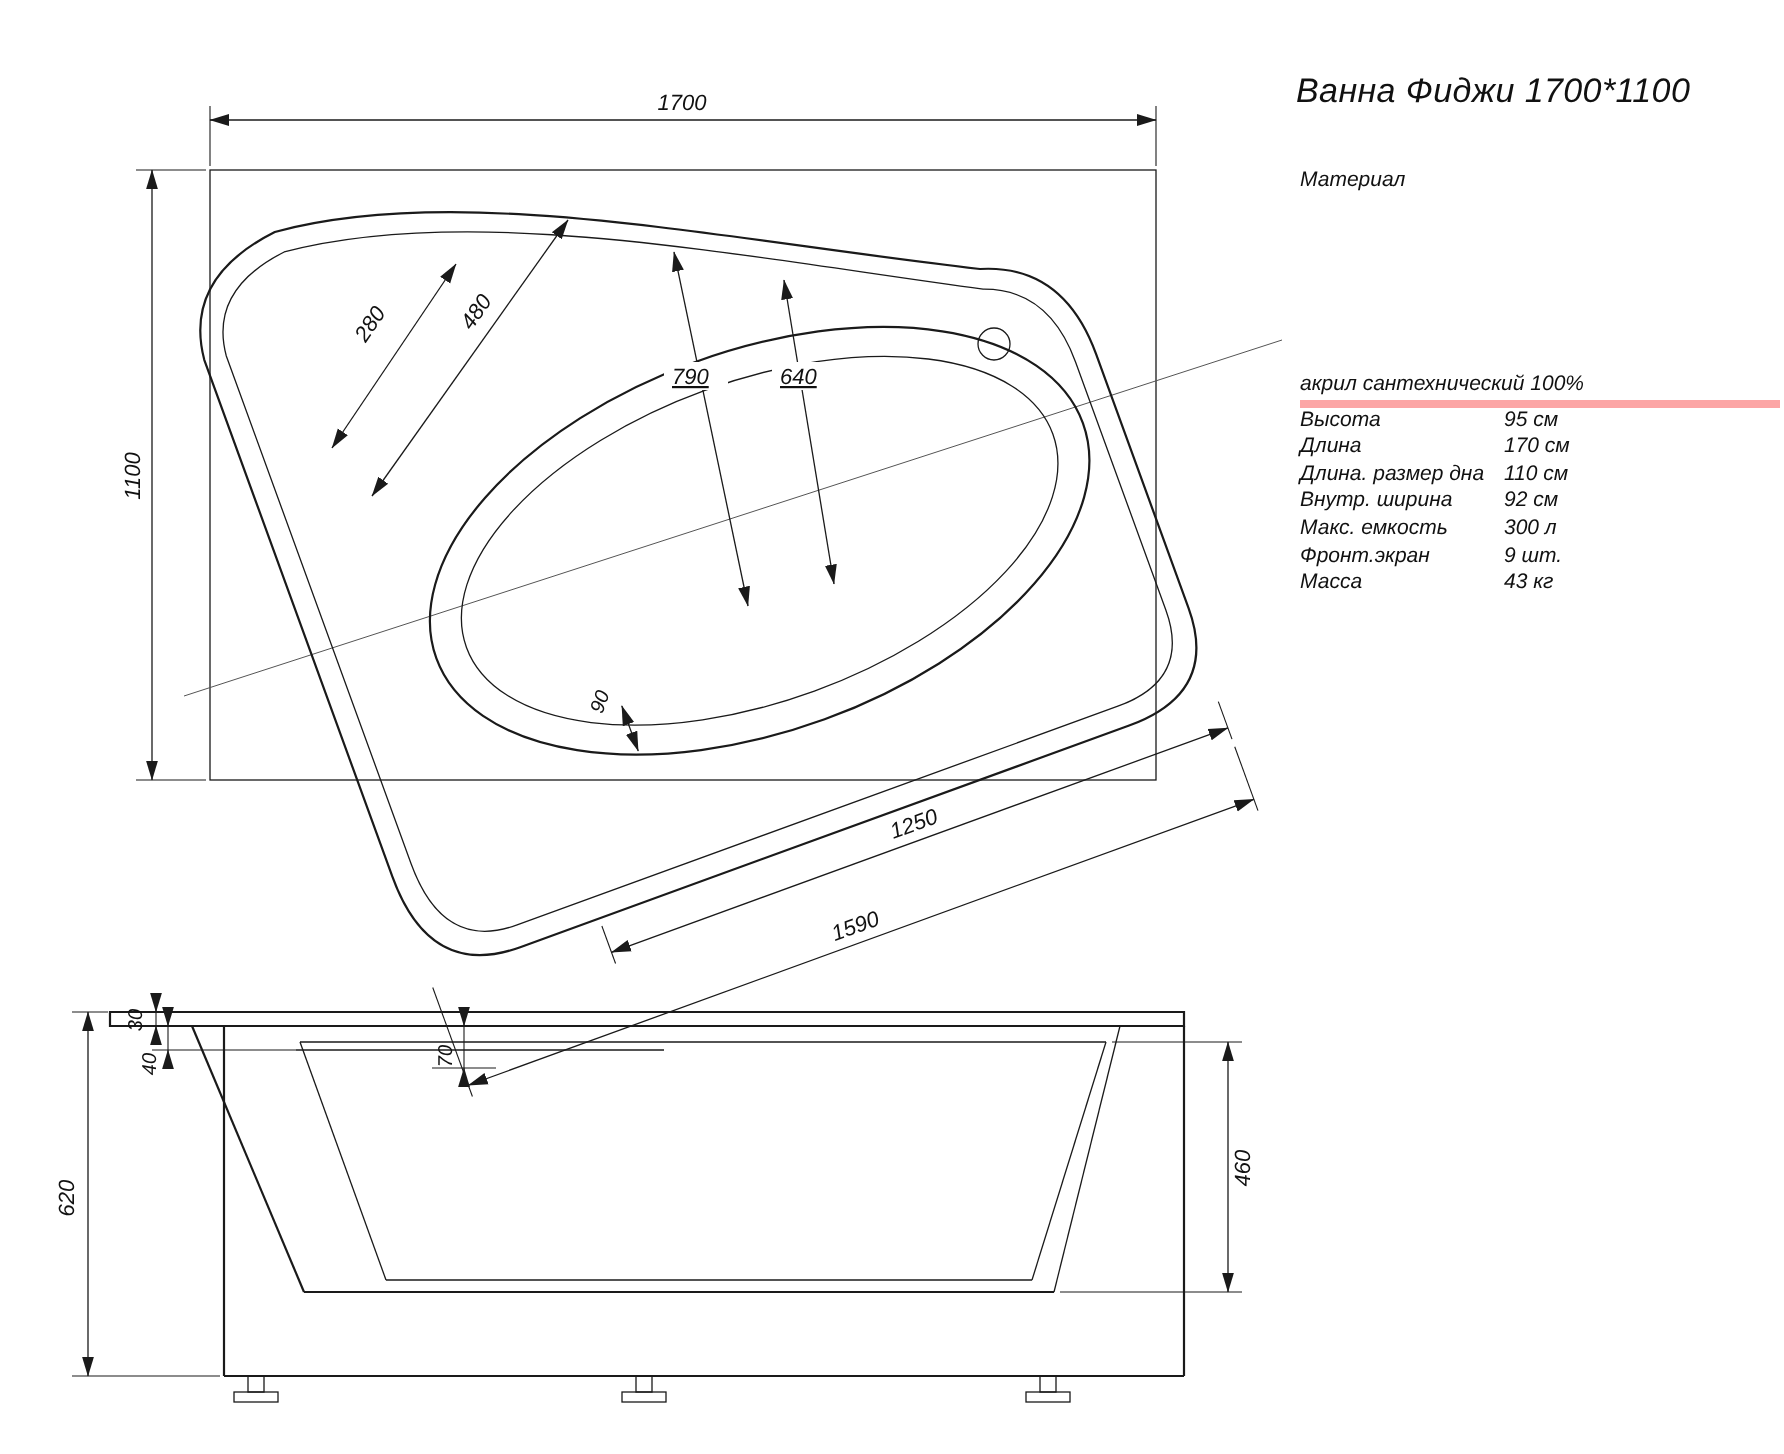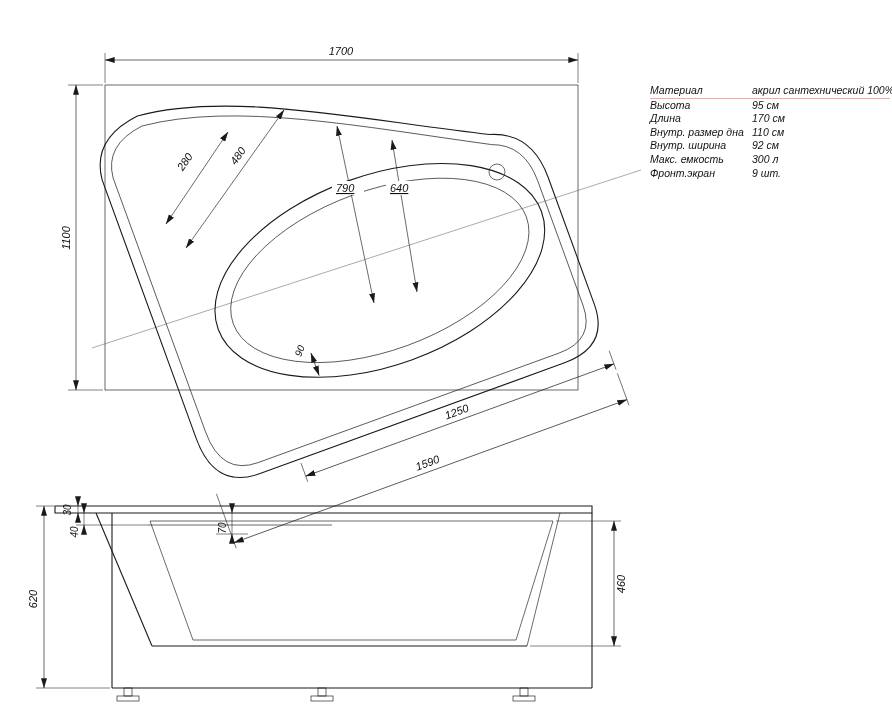--- a/index.html
+++ b/index.html
@@ -4,21 +4,21 @@
 <style>
   html,body{margin:0;padding:0;background:#fff;}
   .page{position:relative;width:892px;height:727px;background:#fff;overflow:hidden;
         font-family:"Liberation Sans",sans-serif;color:#111;}
   .drawing-svg{position:absolute;left:0;top:0;}
   .title{position:absolute;left:648px;top:36px;font-style:italic;font-size:17px;
          letter-spacing:.2px;color:#111;white-space:nowrap;}
   .specs{position:absolute;left:650px;top:84px;width:240px;font-style:italic;
          font-size:10.5px;line-height:13.6px;color:#111;}
   .spec-row{display:flex;}
-  .spec-row.first{border-bottom:1px solid #fca5a5;}
+  .spec-row.first{border-bottom:4px solid #fca5a5;flex-direction:column;}
   .spec-label{flex:0 0 102px;white-space:nowrap;}
   .spec-value{flex:1;white-space:nowrap;}
   
   .ol{fill:none;stroke:#1a1a1a;stroke-width:1.1;}
   .tl{fill:none;stroke:#1a1a1a;stroke-width:.65;}
   .ext{stroke:#1a1a1a;stroke-width:.55;fill:none;}
   .dl{stroke:#1a1a1a;stroke-width:.65;fill:none;
       marker-start:url(#arr);marker-end:url(#arr);}
   .da{stroke:#1a1a1a;stroke-width:.65;fill:none;marker-end:url(#arr);}
   .cl{stroke:#555;stroke-width:.5;fill:none;}
@@ -174,45 +174,50 @@
 
       <g>
         <line x1="556" y1="521" x2="621" y2="521" class="ext"></line>
         <line x1="530" y1="646" x2="621" y2="646" class="ext"></line>
         <line x1="614" y1="521" x2="614" y2="646" class="dl"></line>
         <text x="625" y="584" text-anchor="middle" class="dim" transform="rotate(-90 625 584)">460</text>
       </g>
     </g>
   </svg>
 
+  <div class="title">Ванна Фиджи 1700*1100</div>
 
   <div class="specs">
     <div class="spec-row first">
       <span class="spec-label">Материал</span>
       <span class="spec-value">акрил сантехнический 100%</span>
     </div>
     <div class="spec-row">
       <span class="spec-label">Высота</span>
       <span class="spec-value">95 см</span>
     </div>
     <div class="spec-row">
       <span class="spec-label">Длина</span>
       <span class="spec-value">170 см</span>
     </div>
     <div class="spec-row">
-      <span class="spec-label">Внутр. размер дна</span>
+      <span class="spec-label">Длина. размер дна</span>
       <span class="spec-value">110 см</span>
     </div>
     <div class="spec-row">
       <span class="spec-label">Внутр. ширина</span>
       <span class="spec-value">92 см</span>
     </div>
     <div class="spec-row">
       <span class="spec-label">Макс. емкость</span>
       <span class="spec-value">300 л</span>
     </div>
     <div class="spec-row">
       <span class="spec-label">Фронт.экран</span>
       <span class="spec-value">9 шт.</span>
     </div>
+    <div class="spec-row">
+      <span class="spec-label">Масса</span>
+      <span class="spec-value">43 кг</span>
+    </div>
   </div>
 
 </div>
 
 </body></html>

